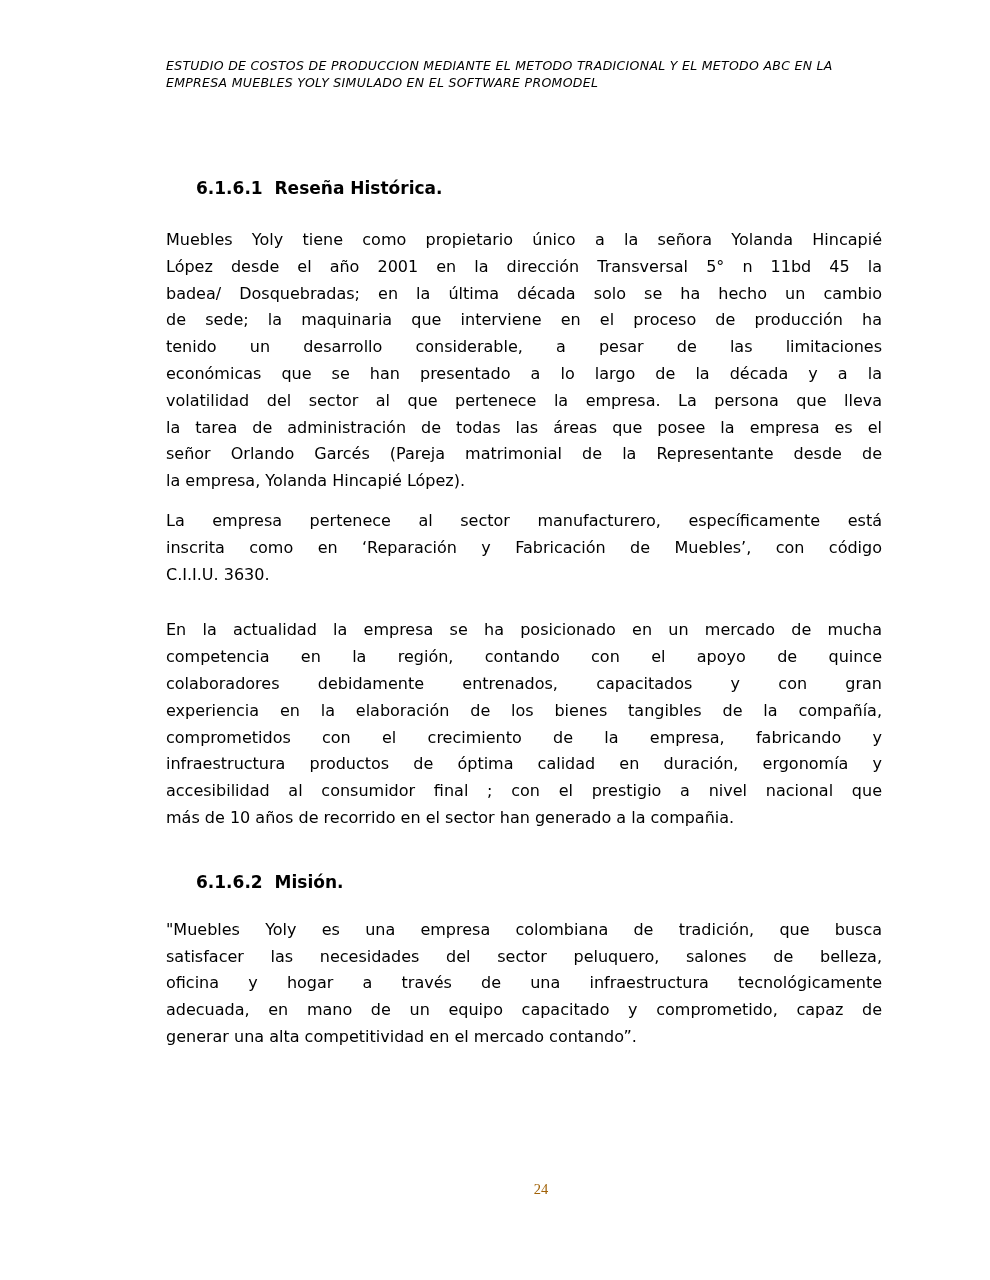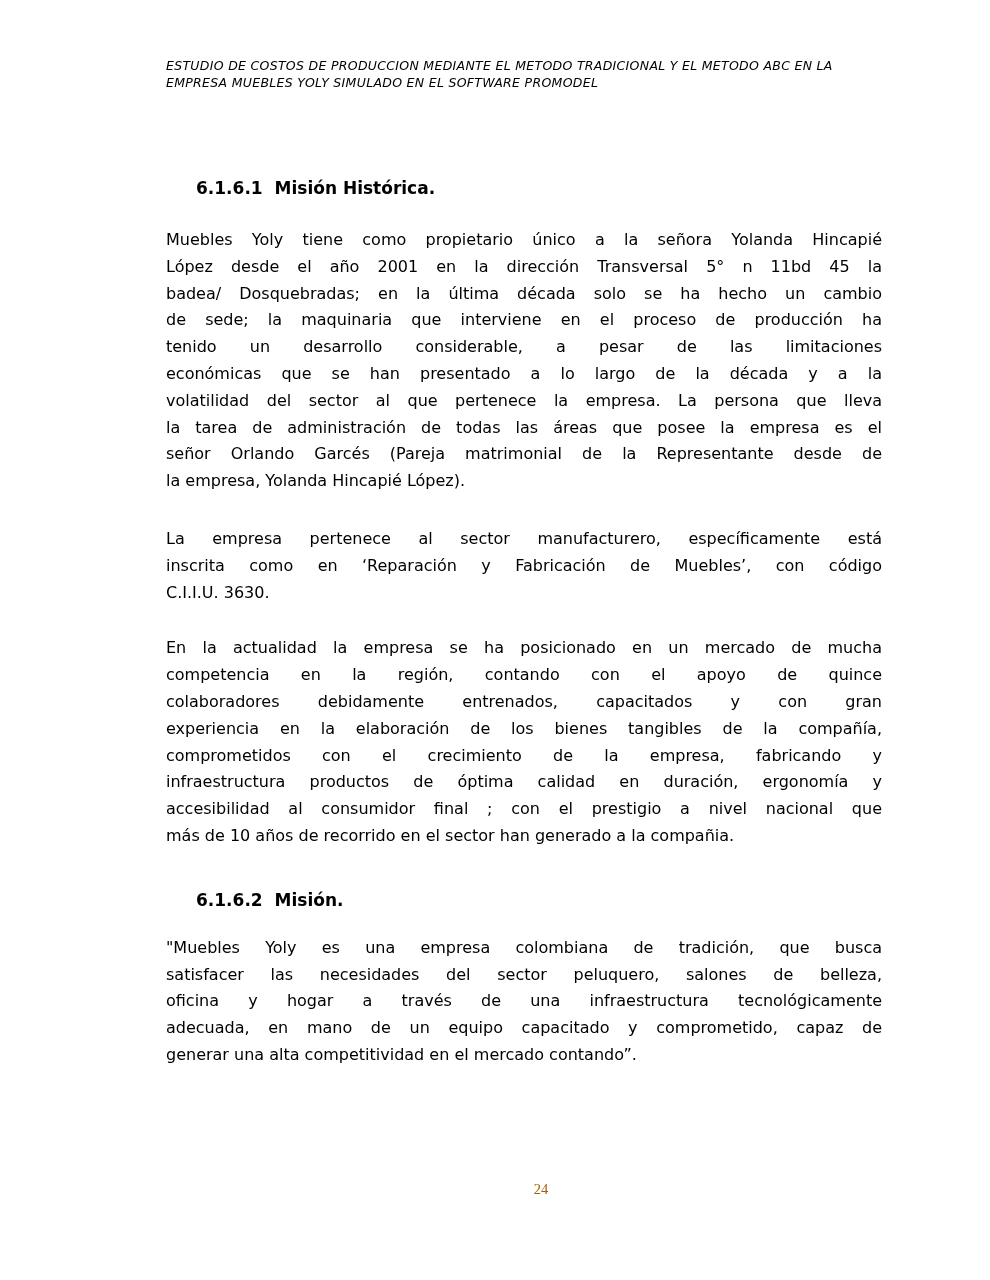--- a/index.html
+++ b/index.html
@@ -40,21 +40,21 @@
     line-height: 24px;
     margin: 0 0 0 30px;
     white-space: pre-wrap;
   }
   .h-first { margin-top: 85px; }
   .h-mision { margin-top: 38px; }
   .para {
     font-size: 16px;
   }
   .p1 { margin-top: 27px; }
-  .p2 { margin-top: 31px; }
+  .p2 { margin-top: 13px; }
   .p3 { margin-top: 29px; }
   .p4 { margin-top: 23px; }
   .tline {
     line-height: 26.8px;
     text-align: justify;
     text-align-last: justify;
   }
   .tline-last {
     text-align: justify;
     text-align-last: left;
@@ -74,21 +74,21 @@
 <body>
 
 <div class="page">
   <div class="content">
 
     <div class="running-header">
       <div>ESTUDIO DE COSTOS DE PRODUCCION MEDIANTE EL METODO TRADICIONAL Y EL METODO ABC EN LA</div>
       <div>EMPRESA MUEBLES YOLY SIMULADO EN EL SOFTWARE PROMODEL</div>
     </div>
 
-    <div class="heading h-first">6.1.6.1  Misión Histórica.</div>
+    <div class="heading h-first">6.1.6.1  Reseña Histórica.</div>
 
     <div class="para p1">
         <div class="tline">Muebles Yoly tiene como propietario único a la señora Yolanda Hincapié</div>
         <div class="tline">López desde el año 2001 en la dirección Transversal 5° n 11bd 45 la</div>
         <div class="tline">badea/ Dosquebradas; en la última década solo se ha hecho un cambio</div>
         <div class="tline">de sede; la maquinaria que interviene en el proceso de producción ha</div>
         <div class="tline">tenido un desarrollo considerable, a pesar de las limitaciones</div>
         <div class="tline">económicas que se han presentado a lo largo de la década y a la</div>
         <div class="tline">volatilidad del sector al que pertenece la empresa. La persona que lleva</div>
         <div class="tline">la tarea de administración de todas las áreas que posee la empresa es el</div>

